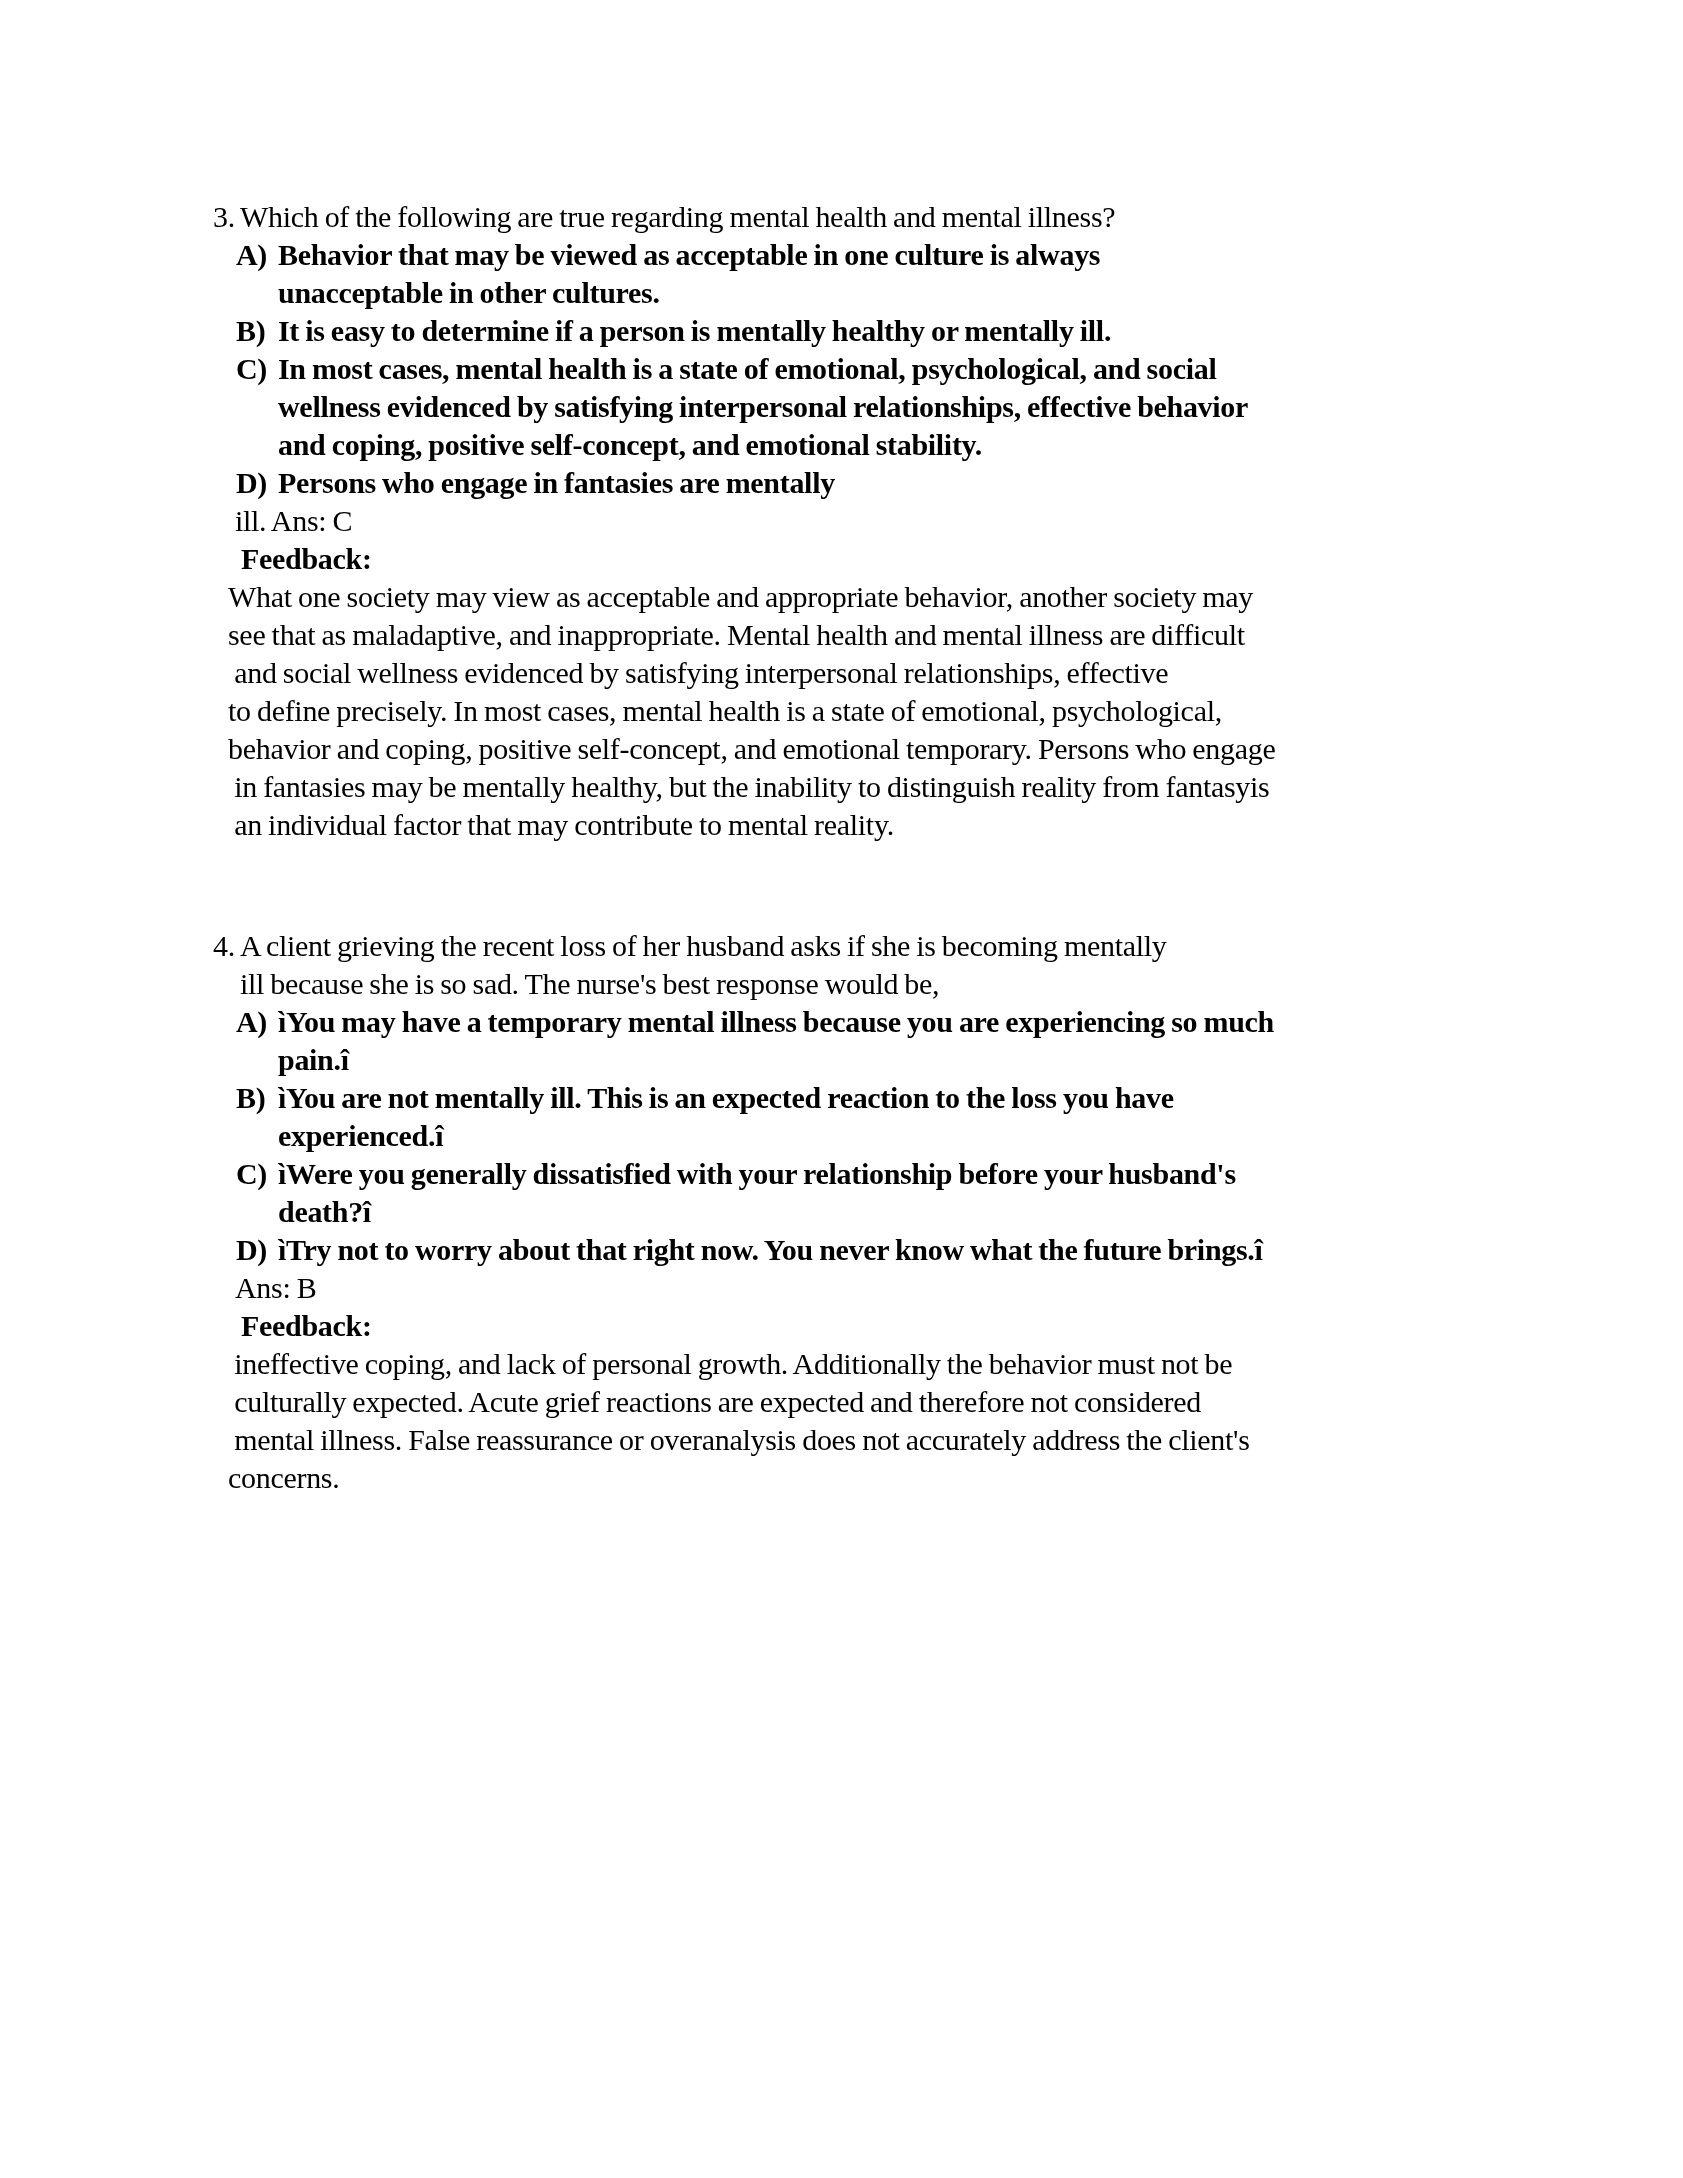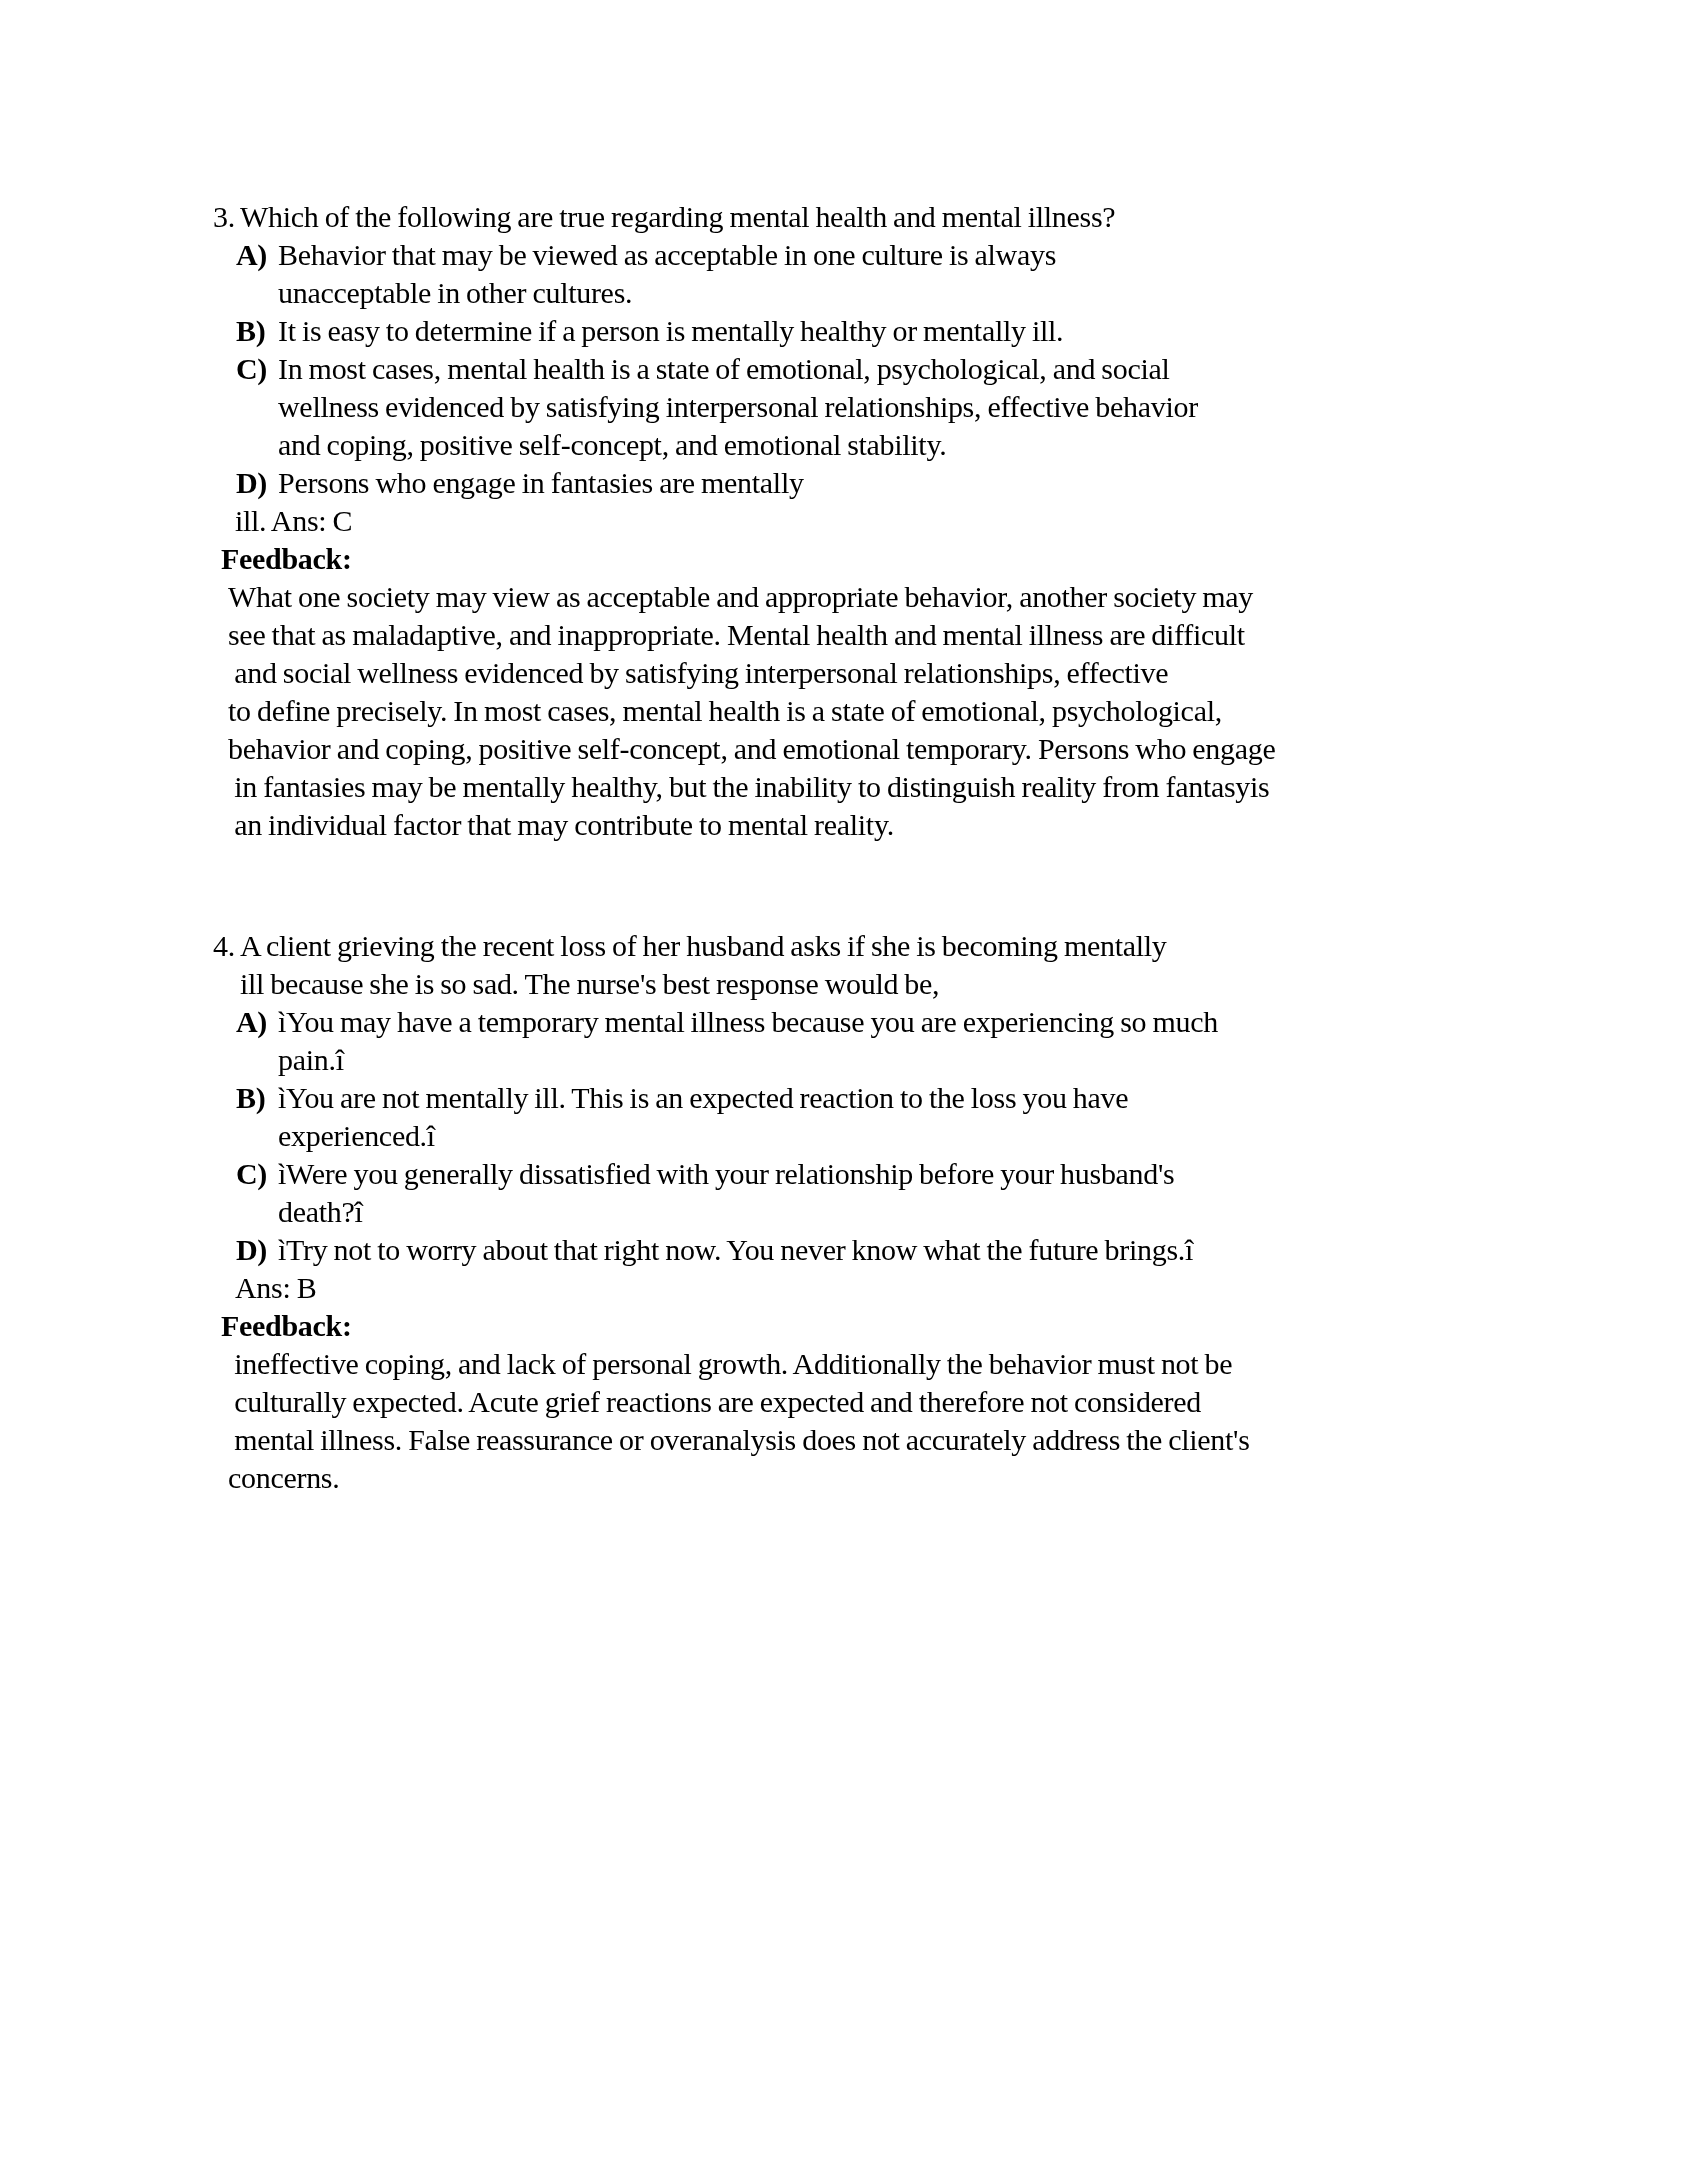--- a/index.html
+++ b/index.html
@@ -44,27 +44,28 @@
   .opt {
     display: flex;
     margin-left: 23px;
   }
   .letter {
     flex: 0 0 42px;
     font-weight: 700;
   }
   .optbody {
     flex: 1 1 auto;
+    font-weight: bold;
   }
   .ansline {
     margin-left: 22px;
     white-space: pre;
   }
   .fblabel {
-    margin-left: 8px;
+    margin-left: 28px;
     font-weight: 700;
   }
   .feedback {
     margin-left: 15px;
   }
 </style>
 </head>
 <body>
 
 <div class="page">

